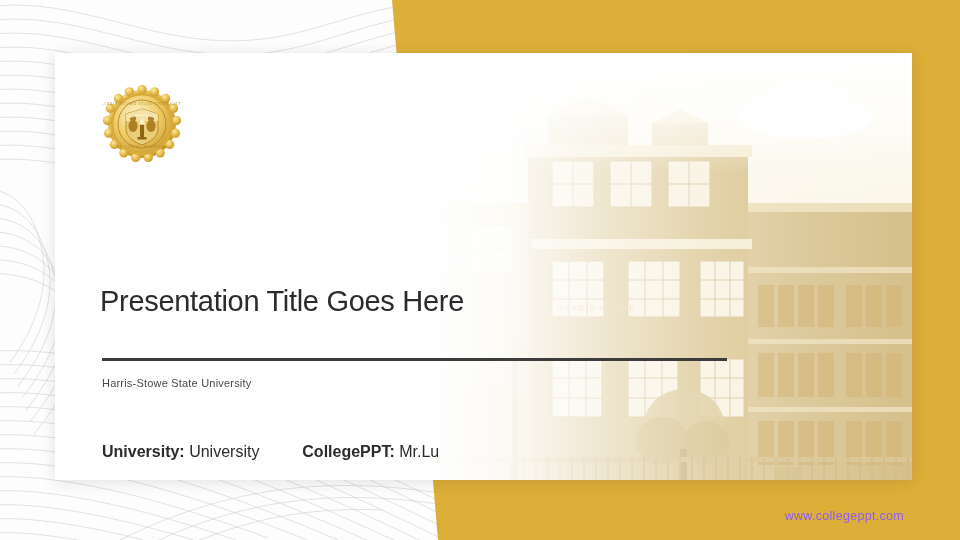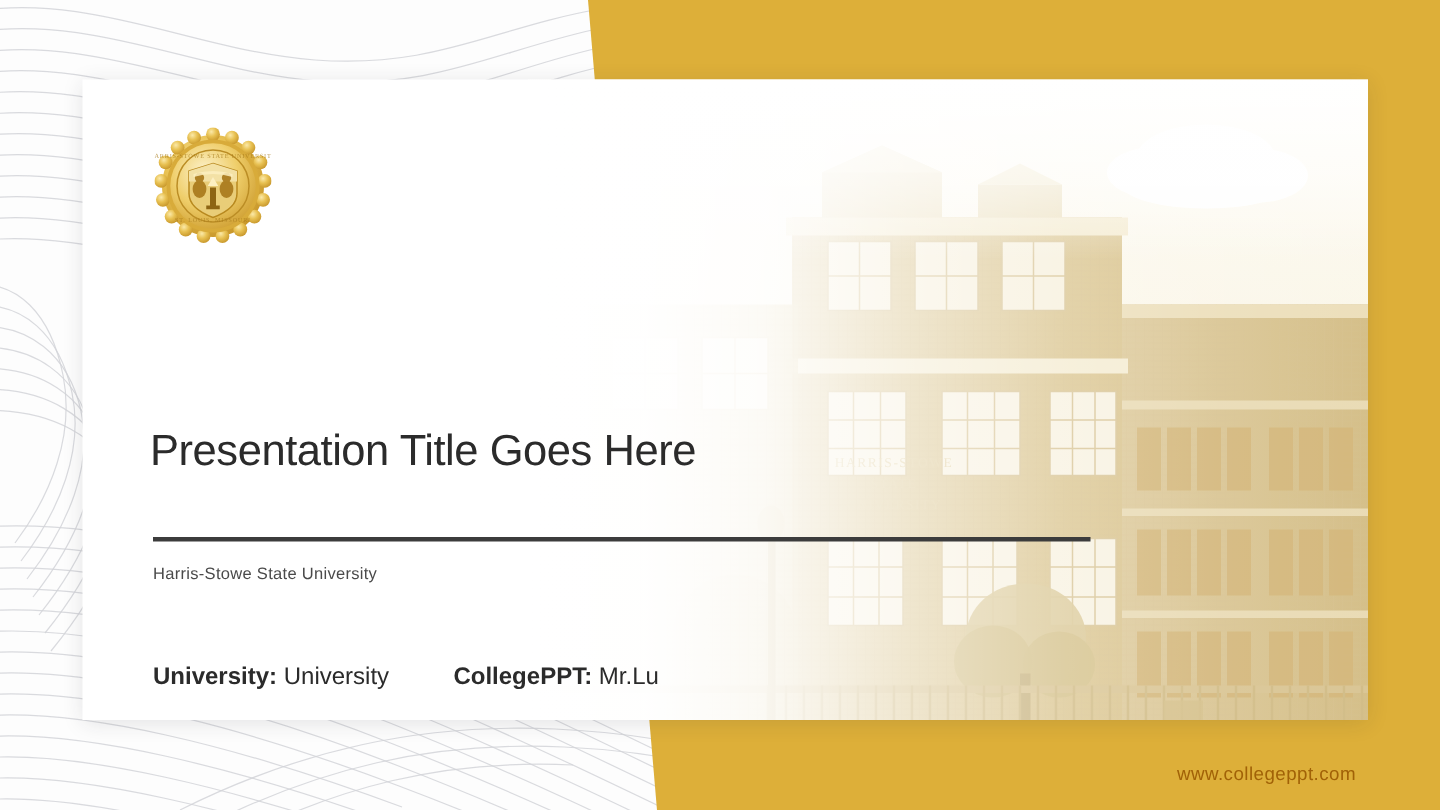--- a/index.html
+++ b/index.html
@@ -82,21 +82,21 @@
     position:absolute;left:2px;top:390px;
     font-size:16px;color:#2b2b2b;white-space:nowrap;
   }
   .credits .lbl{font-weight:bold;}
   .credits .val{font-weight:normal;}
   .credits .gap{display:inline-block;width:34px;}
 
   
   .footer-url{
     position:absolute;right:56px;bottom:17px;
-    font-size:12.5px;color:#a16207;letter-spacing:.3px;
+    font-size:12.5px;color:#8b5cf6;letter-spacing:.3px;
   }
 </style>
 </head>
 <body>
 
 <div id="slide">
 
   <div class="topo">
     <svg viewBox="0 0 960 540" xmlns="http://www.w3.org/2000/svg" aria-hidden="true">
       <g>

